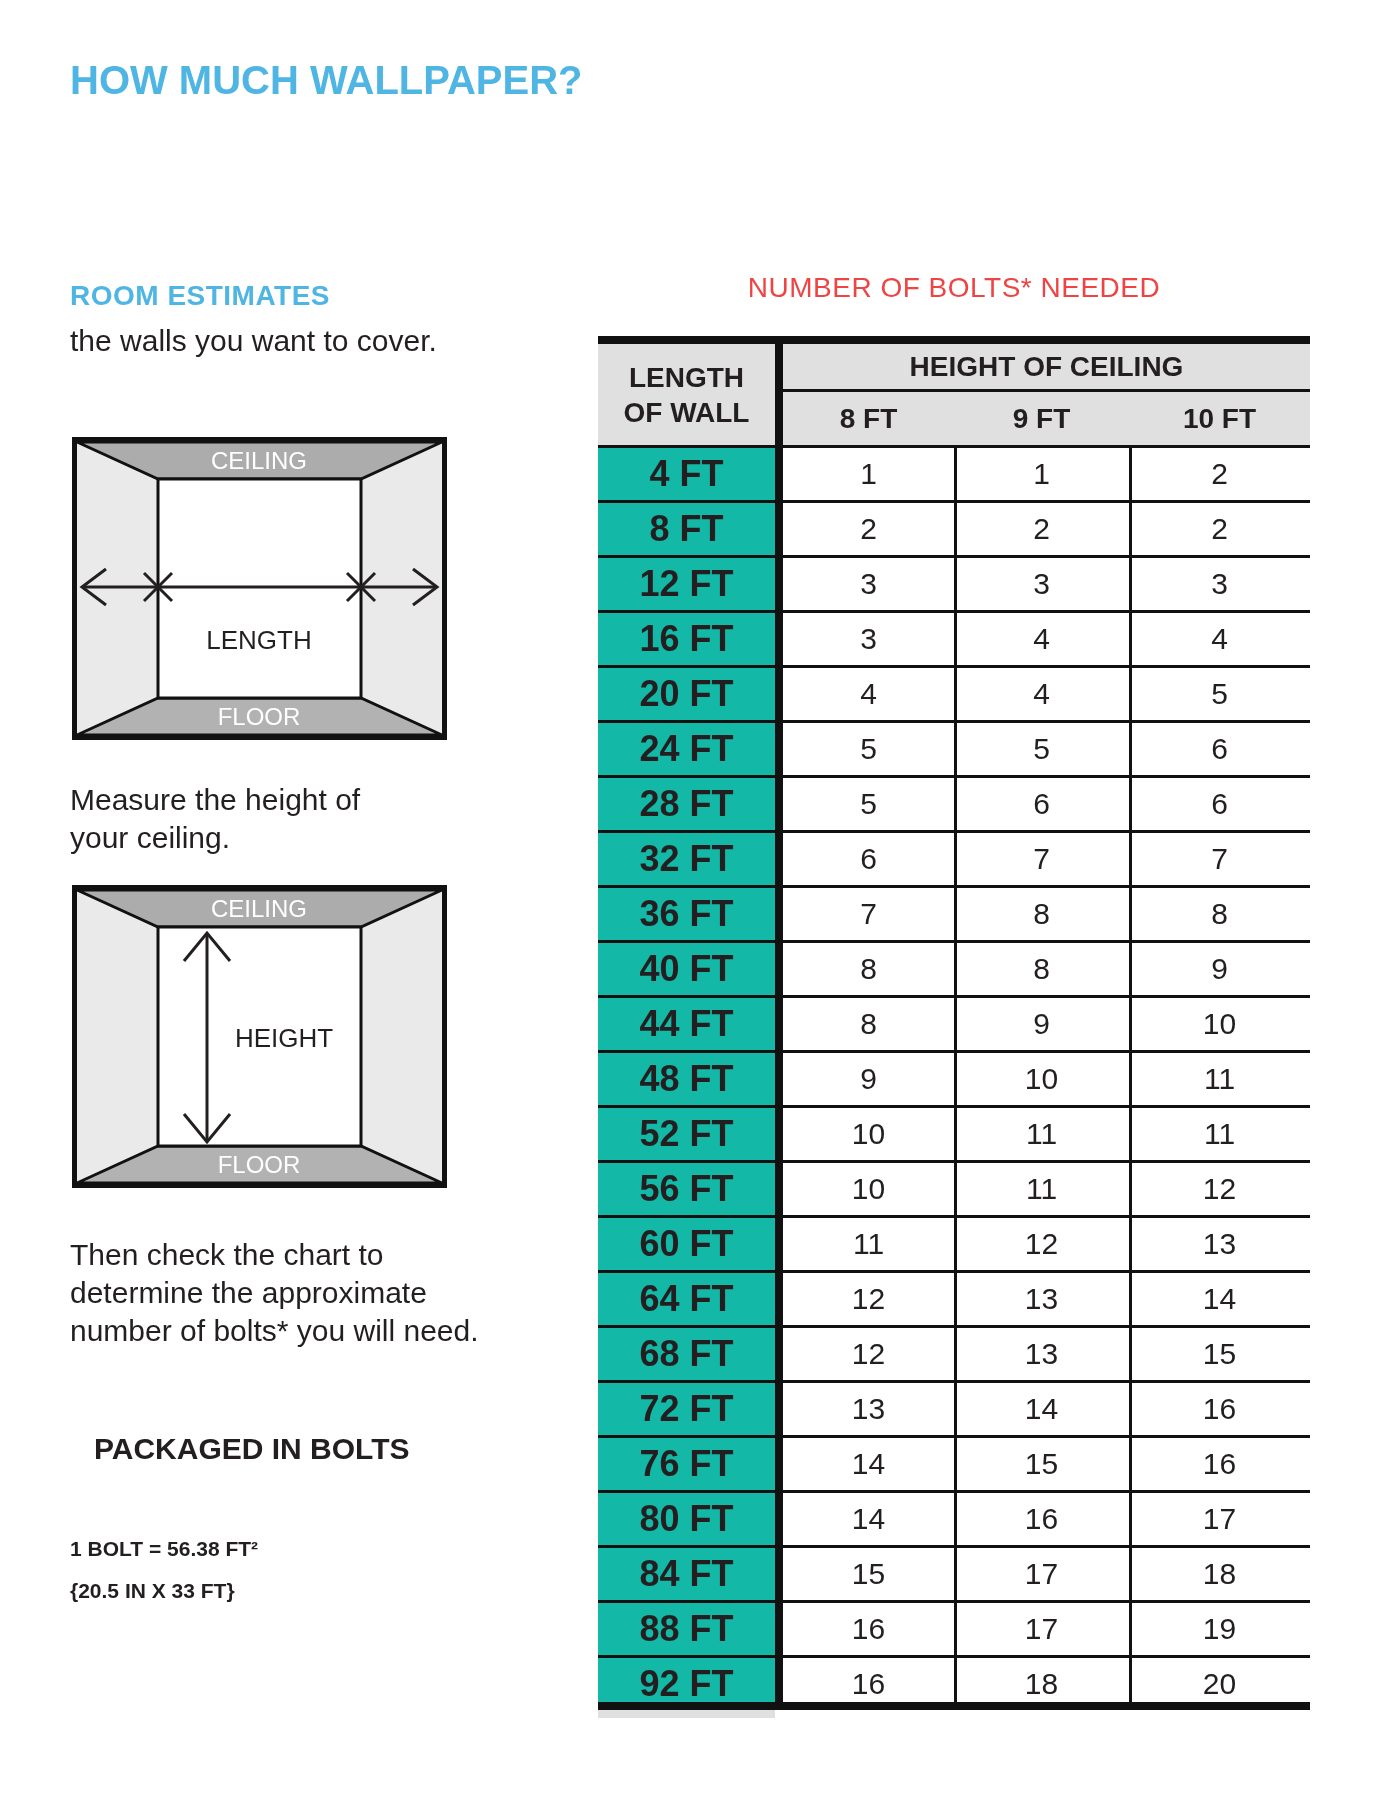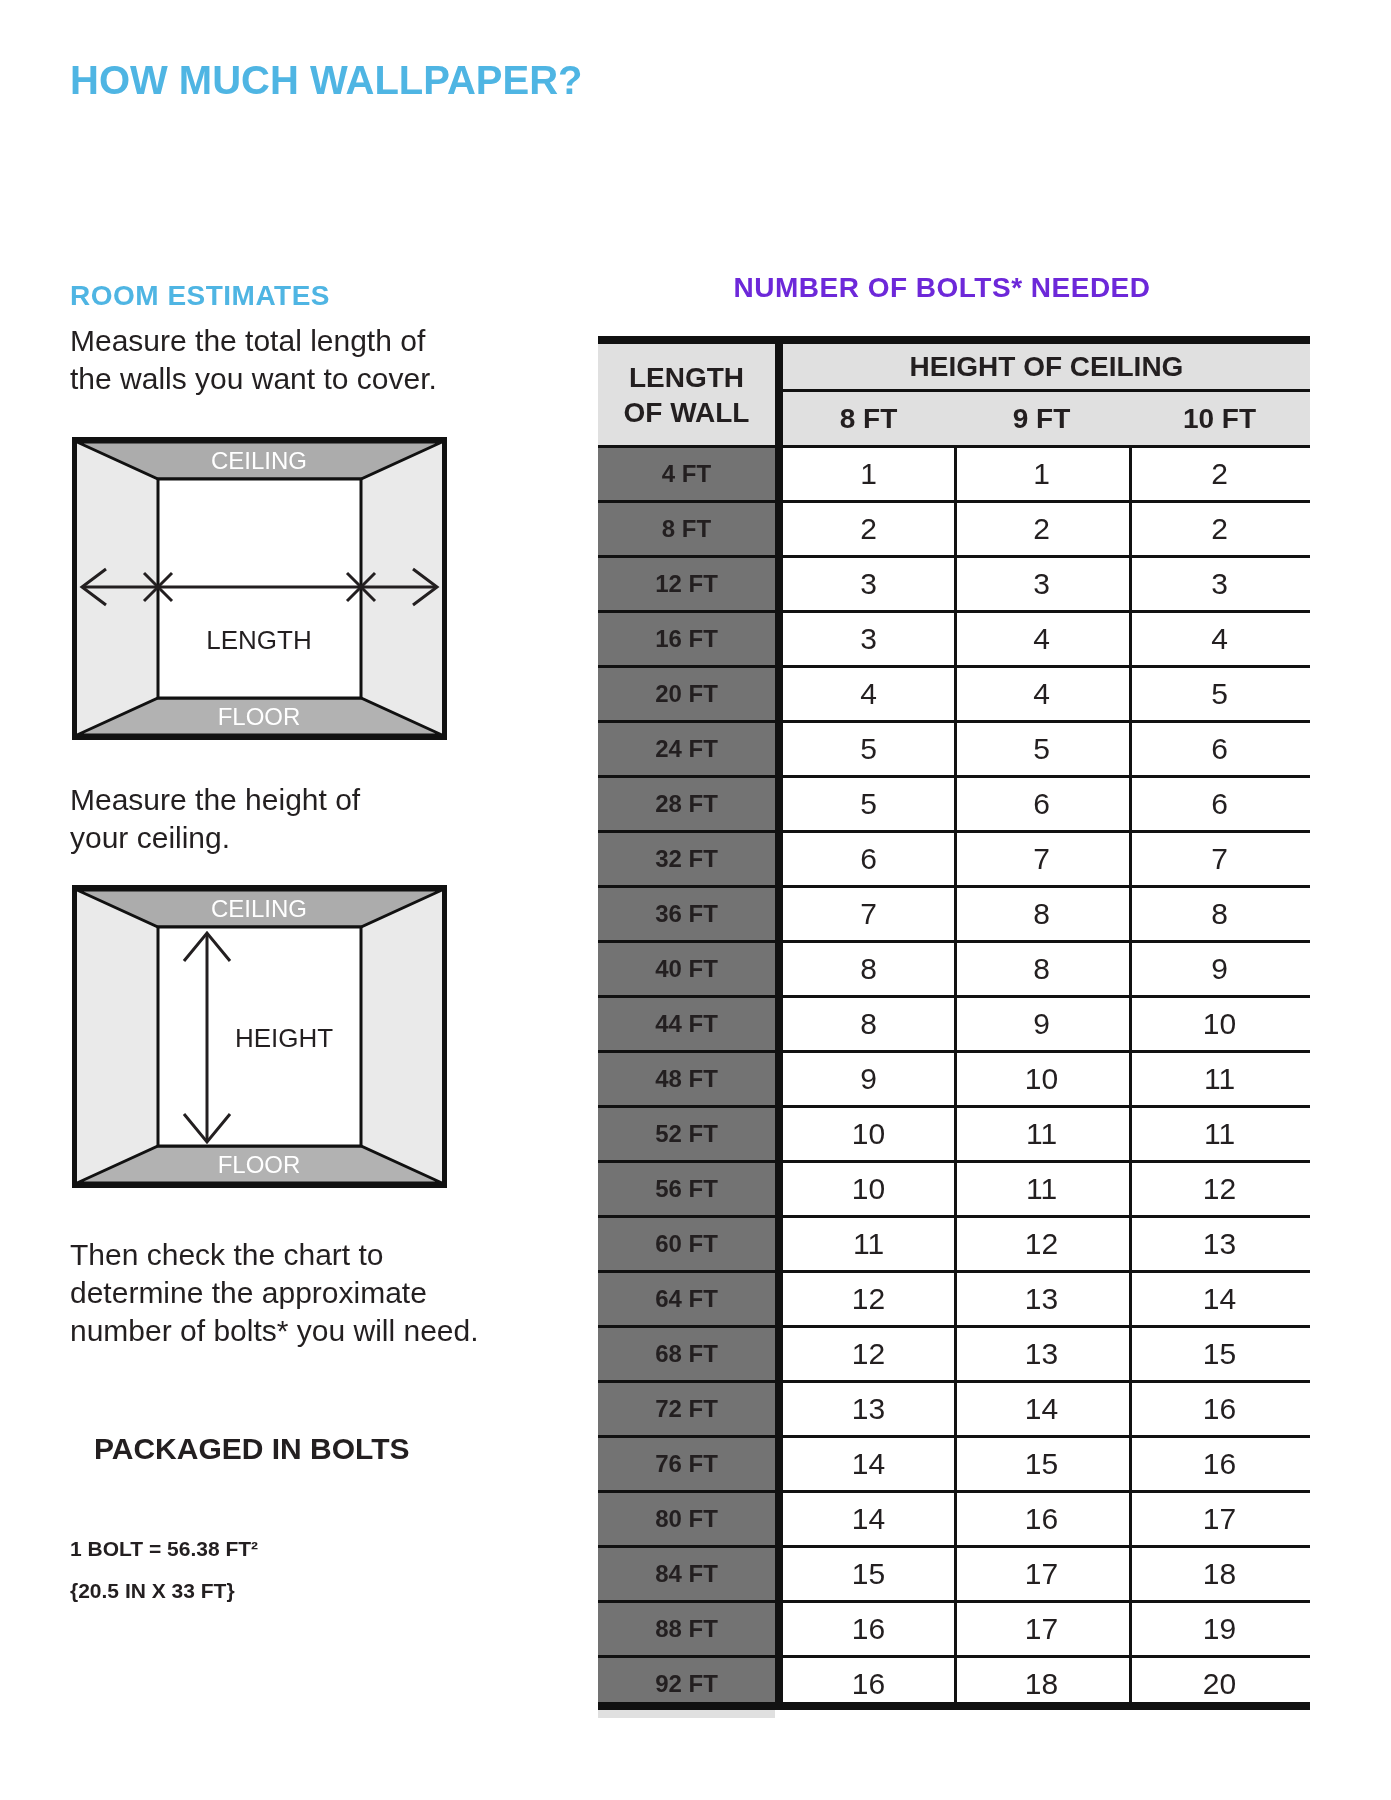--- a/index.html
+++ b/index.html
@@ -18,59 +18,58 @@
   #para3{left:70px;top:1236px;}
   #footnote{left:70px;top:1428px;font-size:30px;line-height:42px;font-weight:bold;}
   #footnote .indent{padding-left:24px;text-align:right;}
   #bolt-spec{left:70px;top:1528px;font-size:21px;line-height:42px;font-weight:bold;}
   .diagram{left:72px;}
   #diagram-length{top:437px;}
   #diagram-height{top:885px;}
   svg text{font-family:"Liberation Sans", sans-serif;}
 
   
-  #table-heading{left:586px;top:272px;width:712px;text-align:center;
-    font-size:28px;font-weight:bold;color:#6d28d9;letter-spacing:.5px;}
+  #table-heading{left:598px;top:272px;width:712px;text-align:center;
+    font-size:28px;font-weight:normal;color:#ef4444;letter-spacing:.5px;}
   #bolts-table{left:598px;top:336px;width:712px;height:1382px;}
   #bolts-table *{box-sizing:border-box;}
   .topbar{position:absolute;left:0;top:0;width:712px;height:8px;background:#111;}
   #thead{position:absolute;left:0;top:8px;width:712px;height:104px;}
   .hleft{position:absolute;left:0;top:0;width:177px;height:104px;background:#e0e0e0;
     border-bottom:3px solid #111;display:flex;flex-direction:column;justify-content:center;
     align-items:center;font-size:28px;font-weight:bold;line-height:35px;}
   .hright{position:absolute;left:185px;top:0;width:527px;height:104px;}
   .hgroup{height:48px;background:#e0e0e0;border-bottom:3px solid #111;
     display:flex;align-items:center;justify-content:center;font-size:28px;font-weight:bold;}
   .hcols{height:56px;background:#e0e0e0;border-bottom:3px solid #111;
     display:grid;grid-template-columns:171px 175px 181px;}
   .hcols span{display:flex;align-items:center;justify-content:center;font-size:28px;font-weight:bold;}
   #table-rows{position:absolute;left:0;top:112px;width:712px;height:1262px;
     display:flex;flex-direction:column;}
   .trow{flex:1;display:grid;grid-template-columns:177px 8px 171px 175px 181px;
     border-bottom:3px solid #111;}
   .trow:last-child{border-bottom:none;}
-  .tlabel{background:#737373;display:flex;align-items:center;justify-content:center;
-    font-size:24px;font-weight:bold;}
+  .tlabel{background:#14b8a6;display:flex;align-items:center;justify-content:center;
+    font-size:36px;font-weight:bold;}
   .tspacer{background:transparent;}
   .tcell{background:#ffffff;display:flex;align-items:center;justify-content:center;font-size:30px;}
   .vbar-thick{position:absolute;left:177px;top:0;width:8px;height:1374px;background:#111;}
   .vbar-thin{position:absolute;top:112px;width:3px;height:1262px;background:#111;}
   #vbar1{left:356px;} #vbar2{left:531px;}
   .botbar{position:absolute;left:0;top:1366px;width:712px;height:8px;background:#111;}
   .graytail{position:absolute;left:0;top:1374px;width:177px;height:8px;background:#e0e0e0;}
 </style>
 </head>
 <body>
 
 <div class="abs" id="page-title">HOW MUCH WALLPAPER?</div>
 
 <div class="abs" id="room-estimates">ROOM ESTIMATES</div>
 
 <div class="abs para" id="para1">
-  <div>Measure the total length of</div>
   <div>the walls you want to cover.</div>
 </div>
 
 <svg class="abs diagram" id="diagram-length" width="375" height="303" viewBox="0 0 375 303">
   <rect x="2.5" y="2.5" width="370" height="298" fill="#eaeaea" stroke="#111" stroke-width="5"></rect>
   <polygon points="5,5 370,5 289,42 86,42" fill="#acacac" stroke="#111" stroke-width="3"></polygon>
   <polygon points="5,298 370,298 289,261 86,261" fill="#b2b2b2" stroke="#111" stroke-width="3"></polygon>
   <rect x="86" y="42" width="203" height="219" fill="#ffffff" stroke="#111" stroke-width="3"></rect>
   <text x="187" y="32" text-anchor="middle" font-size="24" fill="#ffffff">CEILING</text>
   <text x="187" y="288" text-anchor="middle" font-size="24" fill="#ffffff">FLOOR</text>

